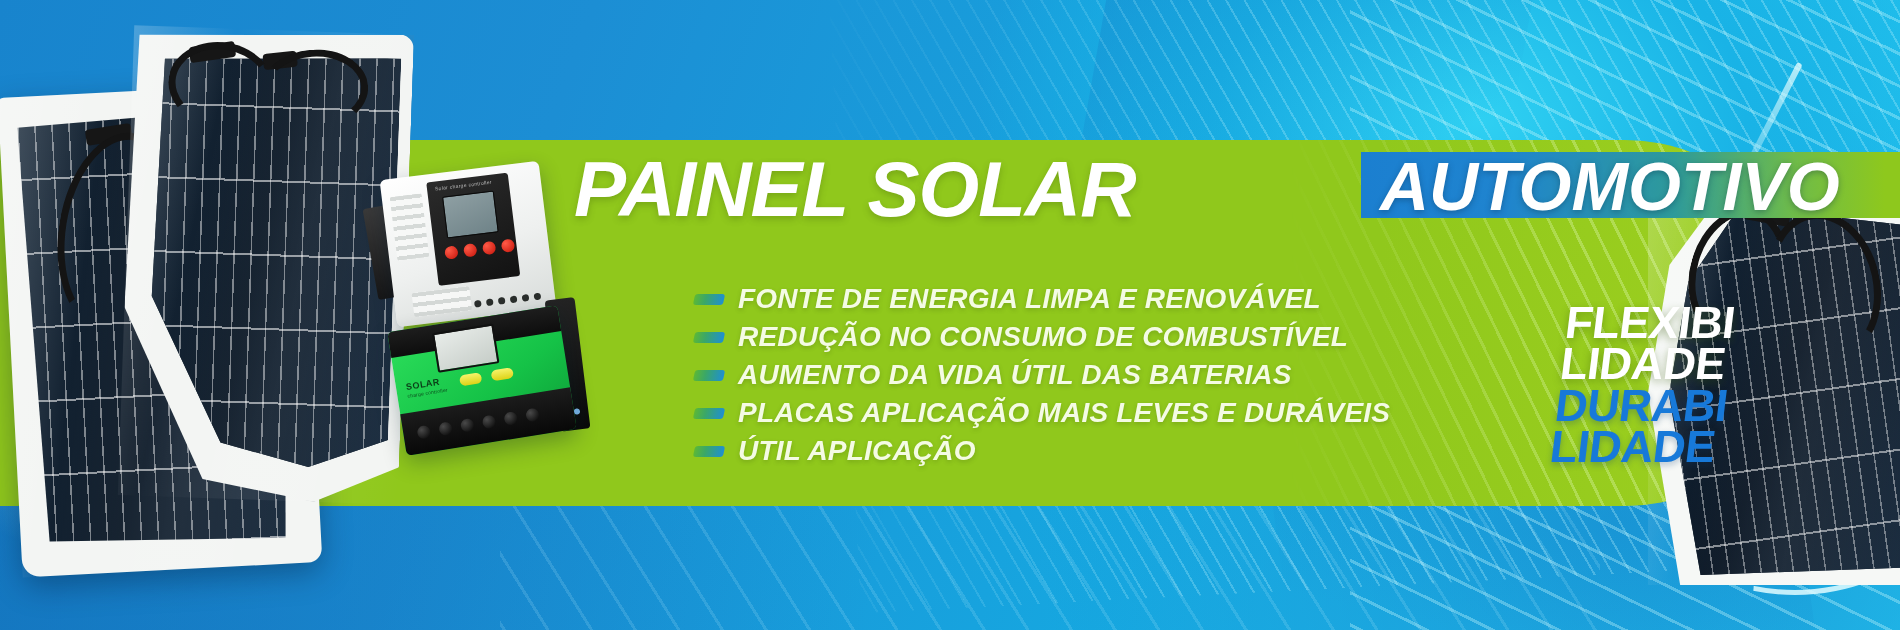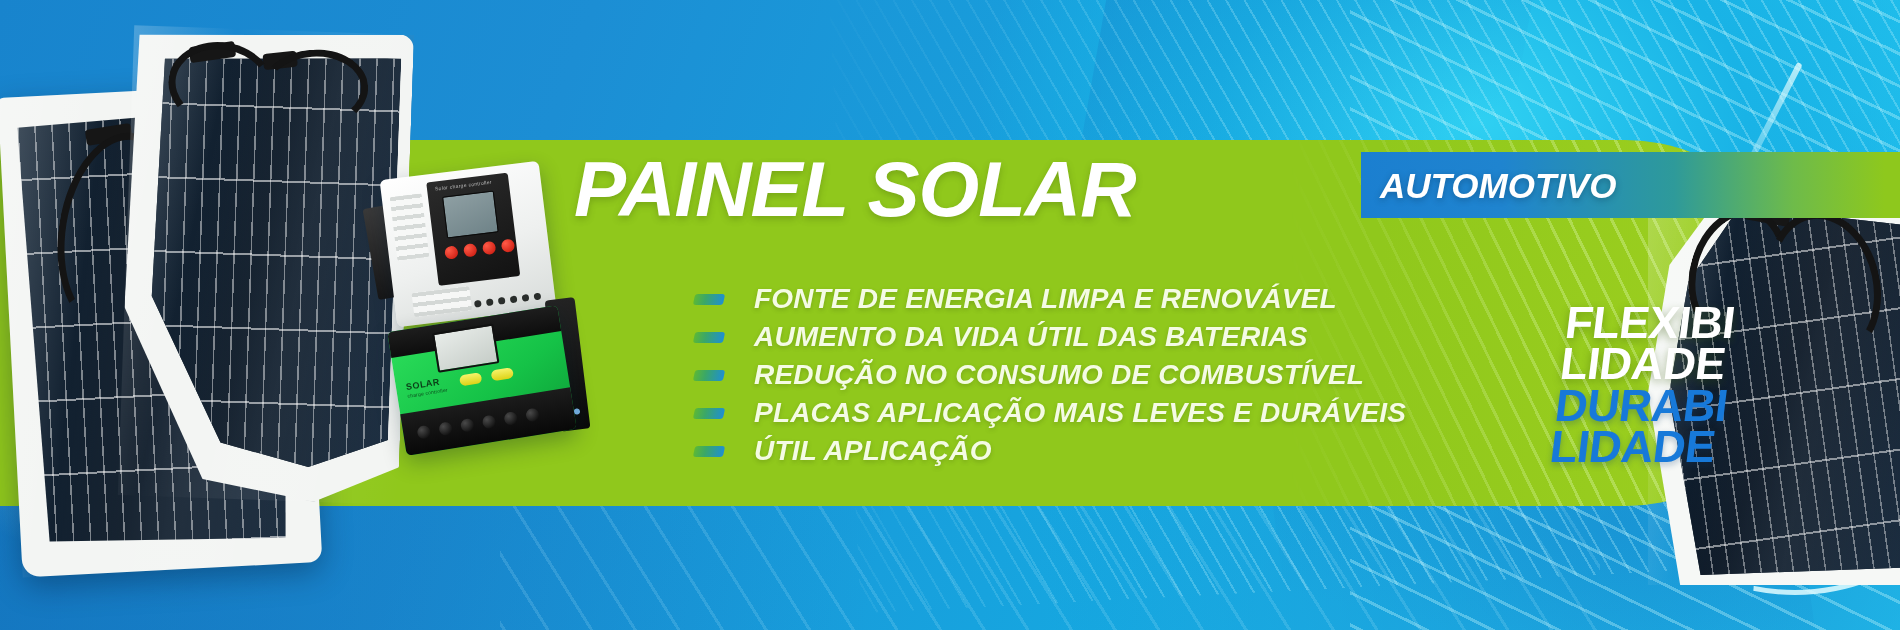--- a/index.html
+++ b/index.html
@@ -139,21 +139,21 @@
     padding-right:6px;
   }
   .auto-band {
     position:absolute; left:1361px; top:152px;
     width:540px; height:66px;
     background:linear-gradient(90deg,#1b7fd0 0%, #1f84cf 26%, #2e9a9a 58%, #6ebb4a 80%, #8ec81d 97%);
     z-index:2;
   }
   .auto-label {
     position:absolute; left:1380px; top:153px;
-    font-size:35px; font-weight:bold; font-style:italic;
+    font-size:68px; font-weight:bold; font-style:italic;
     color:#ffffff; letter-spacing:0px; white-space:nowrap;
     z-index:5; line-height:66px;
     text-shadow:0 2px 6px rgba(10,40,70,.35);
   }
 
   
   .bullets {
     position:absolute; left:694px; top:280px;
     z-index:6;
   }
@@ -164,21 +164,20 @@
   .bullet-dash {
     width:30px; height:11px; border-radius:3px; flex:0 0 auto;
     margin-right:14px;
     background:linear-gradient(90deg, #5cb836 0%, #3aa768 38%, #1f8fd2 100%);
     transform:skewX(-12deg);
   }
   .bullet-text {
     font-size:28px; font-weight:bold; font-style:italic;
     color:#f4fbe4; white-space:nowrap; letter-spacing:.2px;
     text-shadow:0 2px 4px rgba(70,100,15,.30);
-    margin-left:16px;
   }
 
   
   .wordmarks {
     position:absolute; left:1558px; top:302px;
     z-index:7; line-height:.92;
     transform:skewX(-7deg);
   }
   .wm-line {
     font-size:45px; font-weight:bold; letter-spacing:-.5px;
@@ -451,25 +450,25 @@
   </div>
   <div class="auto-label">AUTOMOTIVO</div>
 
   <div class="bullets">
     <div class="bullet-row">
       <span class="bullet-dash"></span>
       <span class="bullet-text">FONTE DE ENERGIA LIMPA E RENOVÁVEL</span>
     </div>
     <div class="bullet-row">
       <span class="bullet-dash"></span>
-      <span class="bullet-text">AUMENTO DA VIDA ÚTIL DAS BATERIAS</span>
+      <span class="bullet-text">REDUÇÃO NO CONSUMO DE COMBUSTÍVEL</span>
     </div>
     <div class="bullet-row">
       <span class="bullet-dash"></span>
-      <span class="bullet-text">REDUÇÃO NO CONSUMO DE COMBUSTÍVEL</span>
+      <span class="bullet-text">AUMENTO DA VIDA ÚTIL DAS BATERIAS</span>
     </div>
     <div class="bullet-row">
       <span class="bullet-dash"></span>
       <span class="bullet-text">PLACAS APLICAÇÃO MAIS LEVES E DURÁVEIS</span>
     </div>
     <div class="bullet-row">
       <span class="bullet-dash"></span>
       <span class="bullet-text">ÚTIL APLICAÇÃO</span>
     </div>
   </div>

